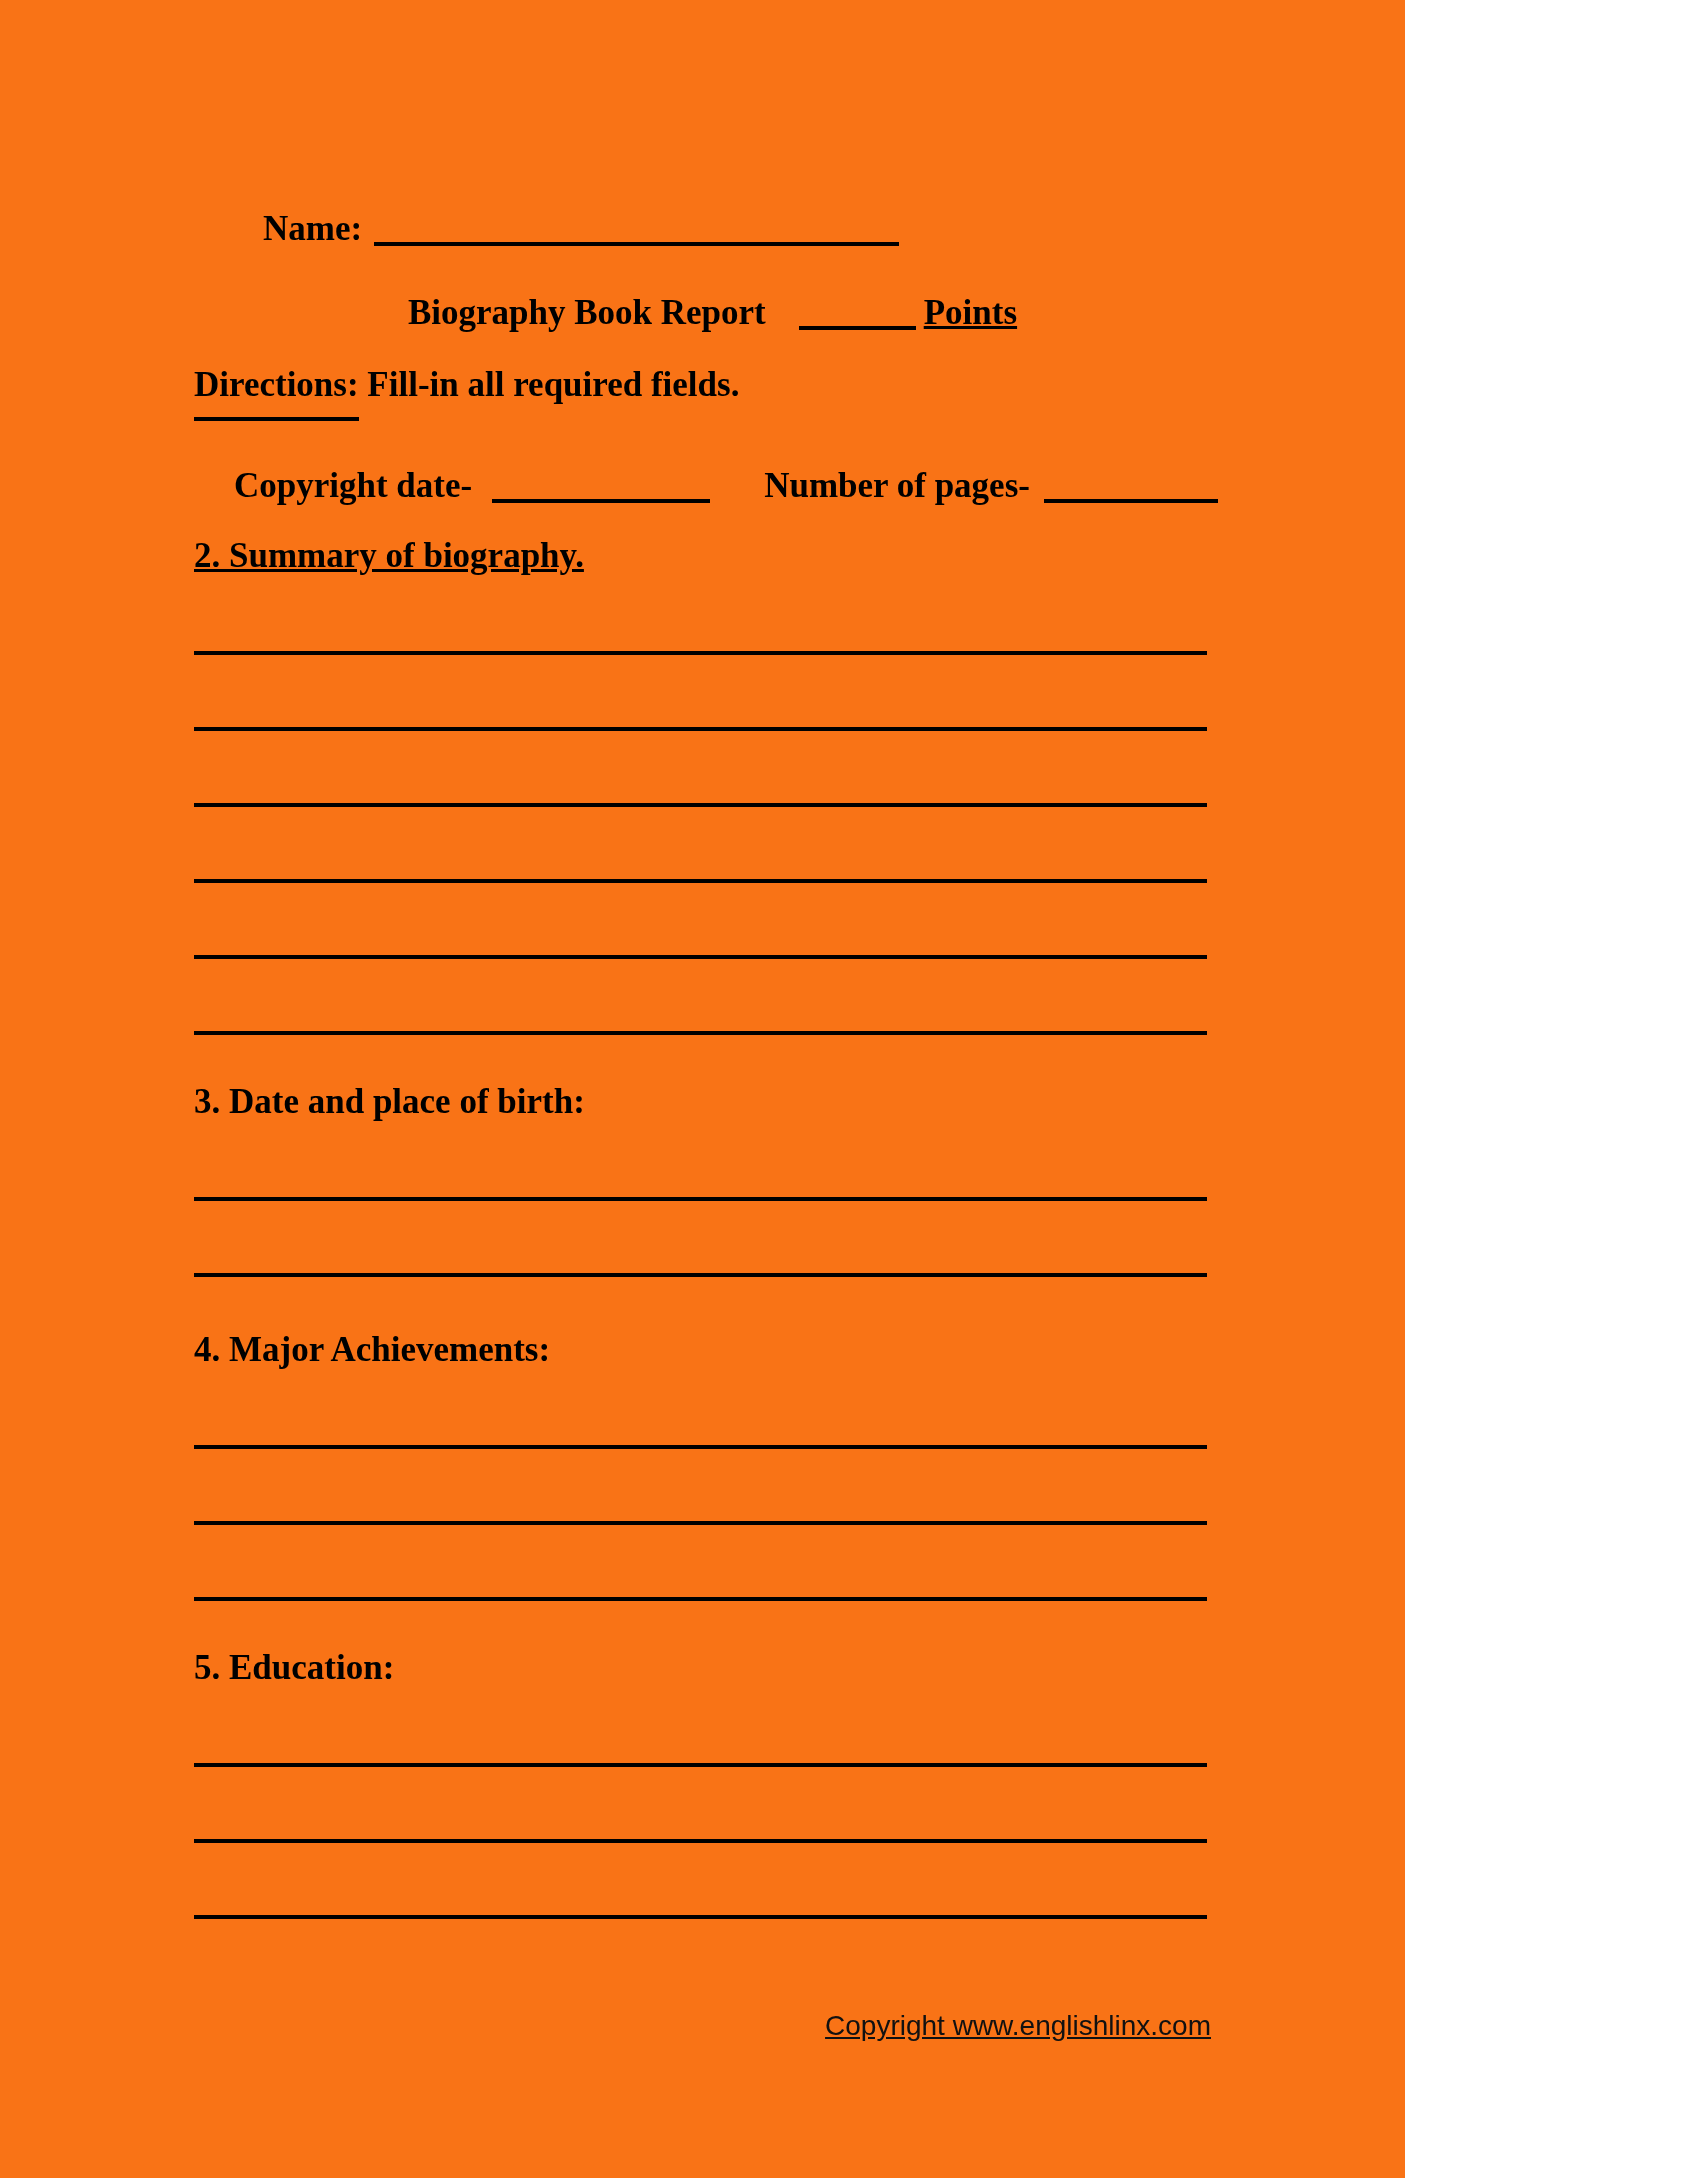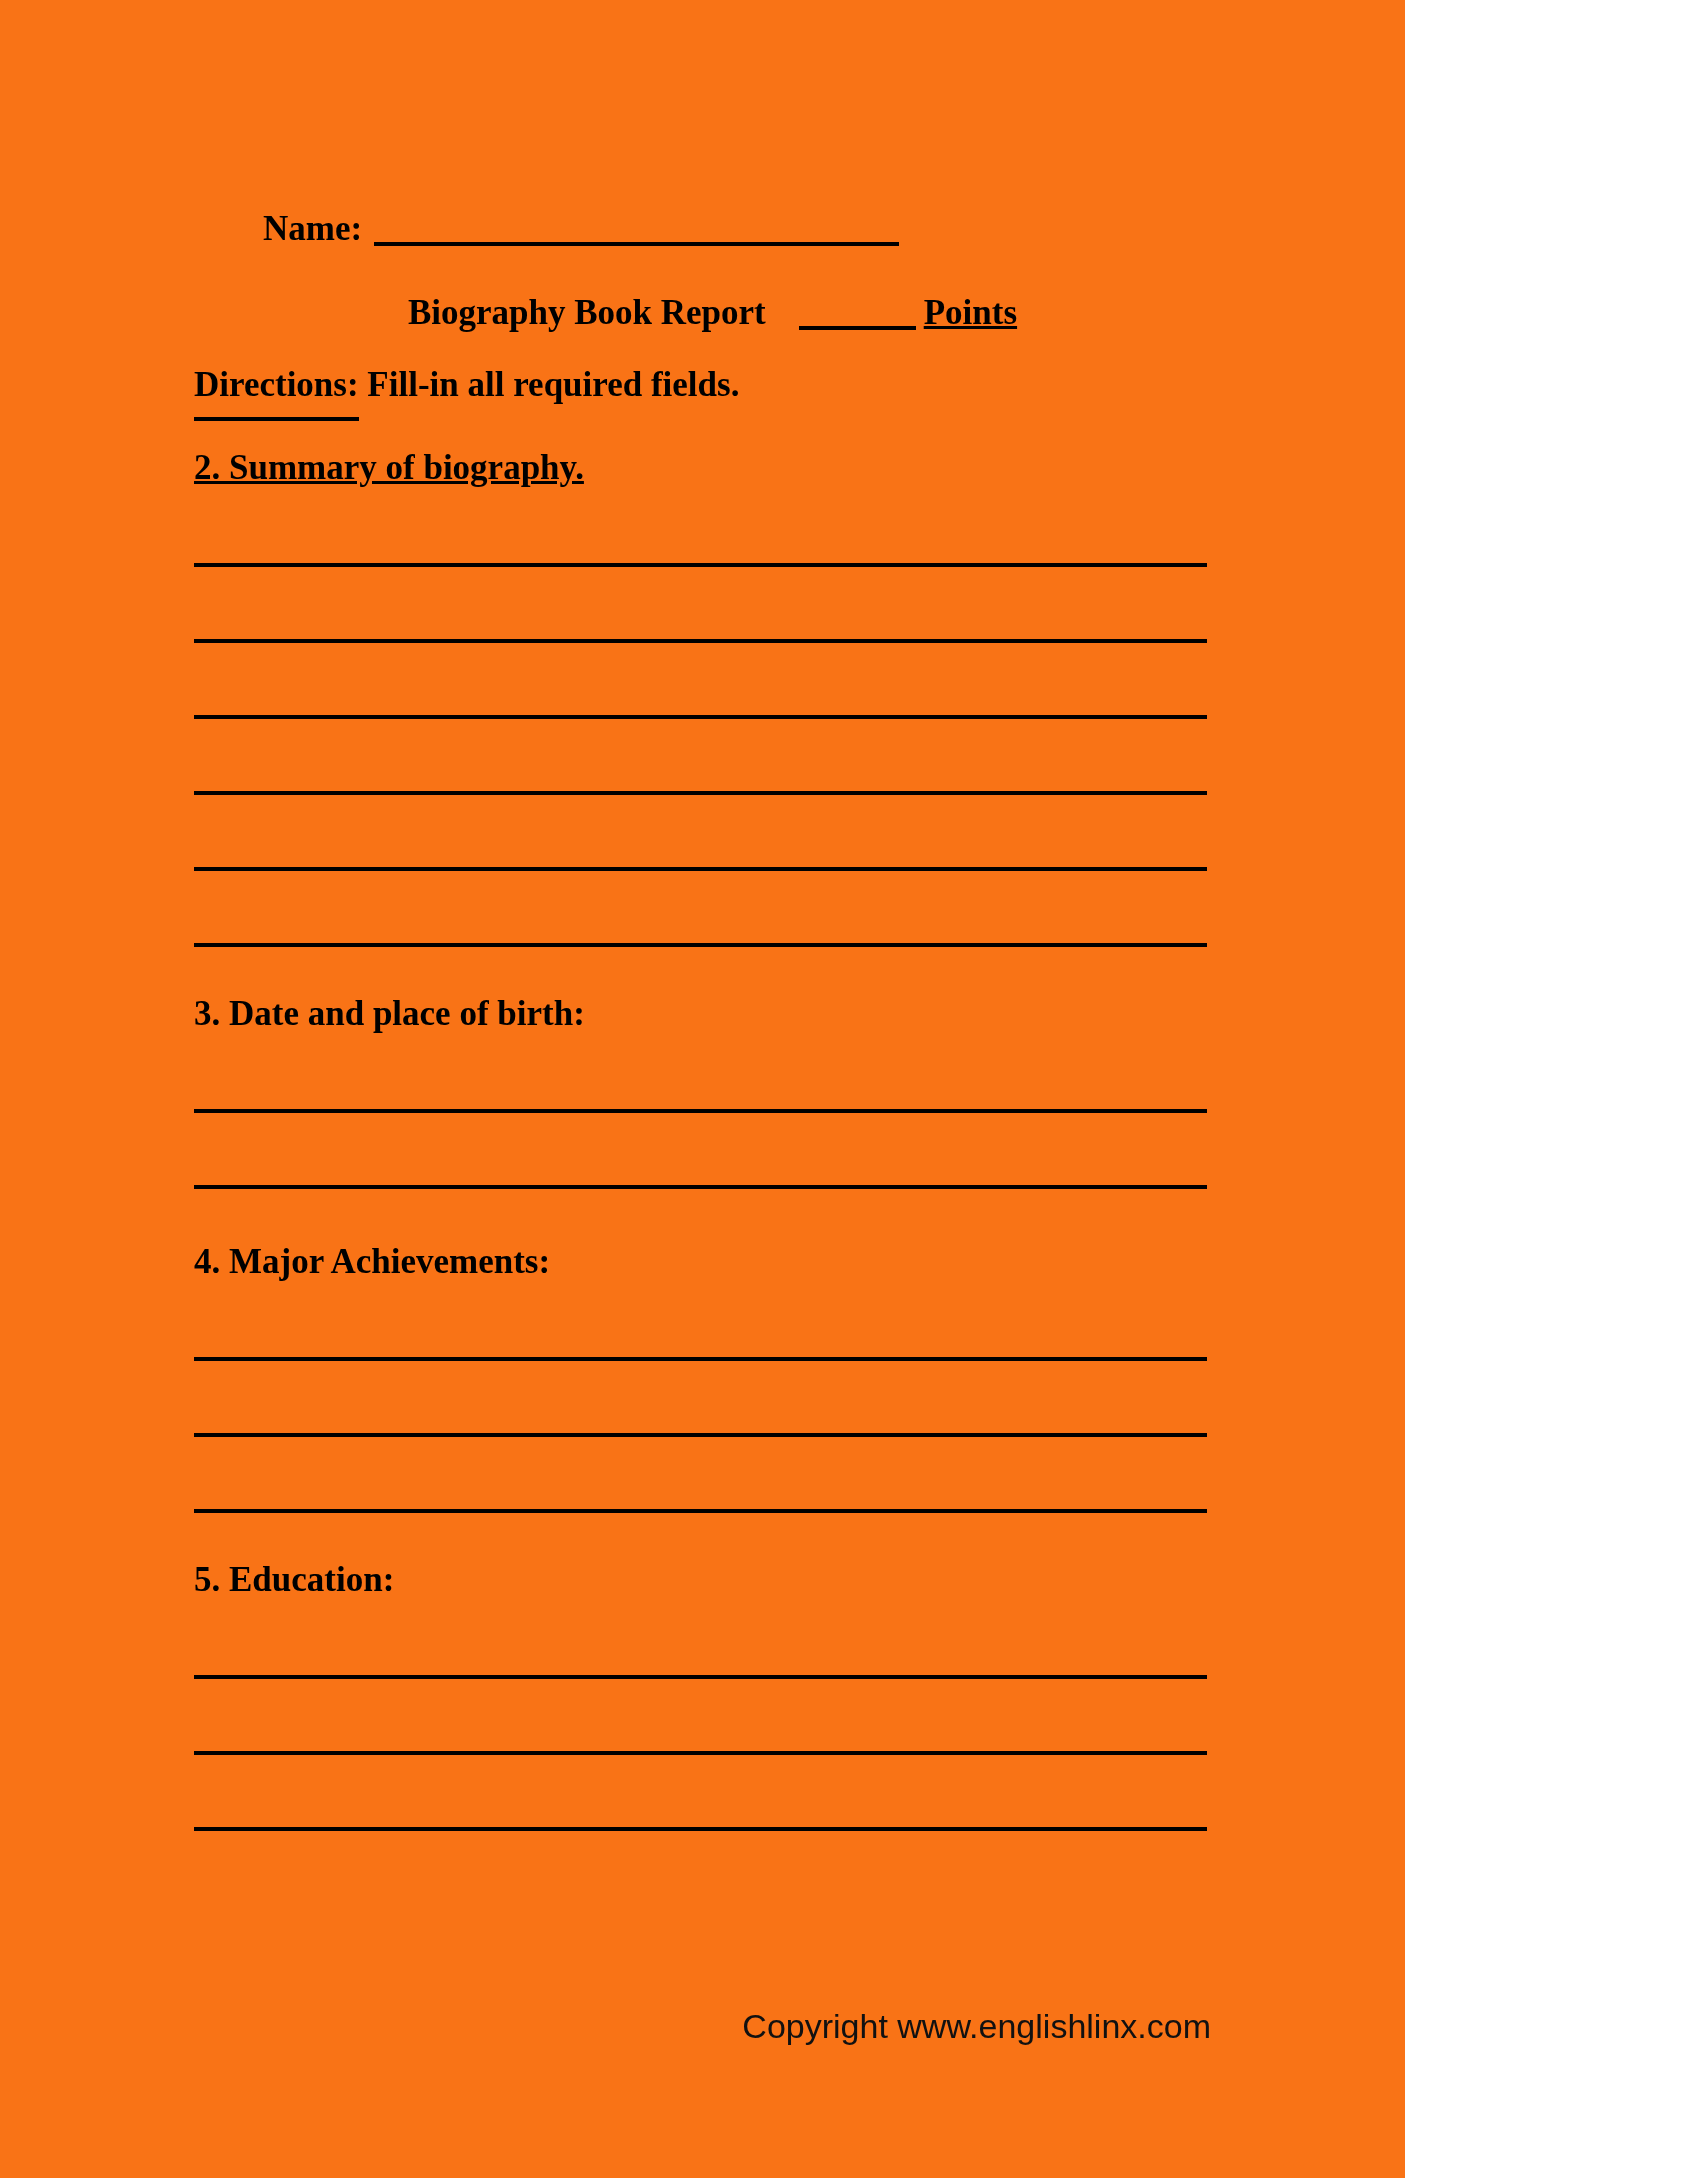--- a/index.html
+++ b/index.html
@@ -61,23 +61,24 @@
   .section:nth-child(2) > .writing-line:first-of-type { margin-top: 60px; }
   .section:nth-child(3) > .writing-line:first-of-type { margin-top: 54px; }
   .section:nth-child(4) > .writing-line:first-of-type { margin-top: 60px; }
   
   .footer {
     position: absolute;
     top: 2006px;
     right: 194px;
     font-family: "Liberation Sans", "DejaVu Sans", sans-serif;
     font-weight: normal;
-    font-size: 34px;
+    font-size: 28px;
     line-height: 40px;
     color: #111111;
+    text-decoration: underline;
   }
 </style>
 </head>
 <body>
 
 <div class="page">
 
   <div class="row header-row">
     <div class="name-field">
       <span class="lbl">Name:</span><span class="blank name-blank"></span>
@@ -86,20 +87,23 @@
 
   <div class="row title-row">
     <span class="lbl">Biography Book Report</span><span class="blank points-blank"></span><span class="lbl points-label">Points</span>
   </div>
 
   <div class="row directions-row">
     <span class="lbl underlined">Directions:</span><span class="lbl"> Fill-in all required fields.</span>
   </div>
 
 
+  <div class="row copyright-row">
+    <span class="lbl">Copyright date-</span><span class="blank copydate-blank"></span><span class="lbl pages-label">Number of pages-</span><span class="blank pages-blank"></span>
+  </div>
 
   <div id="sections">
       <div class="section">
         <div class="section-heading">2. Summary of biography.</div>
         <div class="writing-line"></div>
         <div class="writing-line"></div>
         <div class="writing-line"></div>
         <div class="writing-line"></div>
         <div class="writing-line"></div>
         <div class="writing-line"></div>

